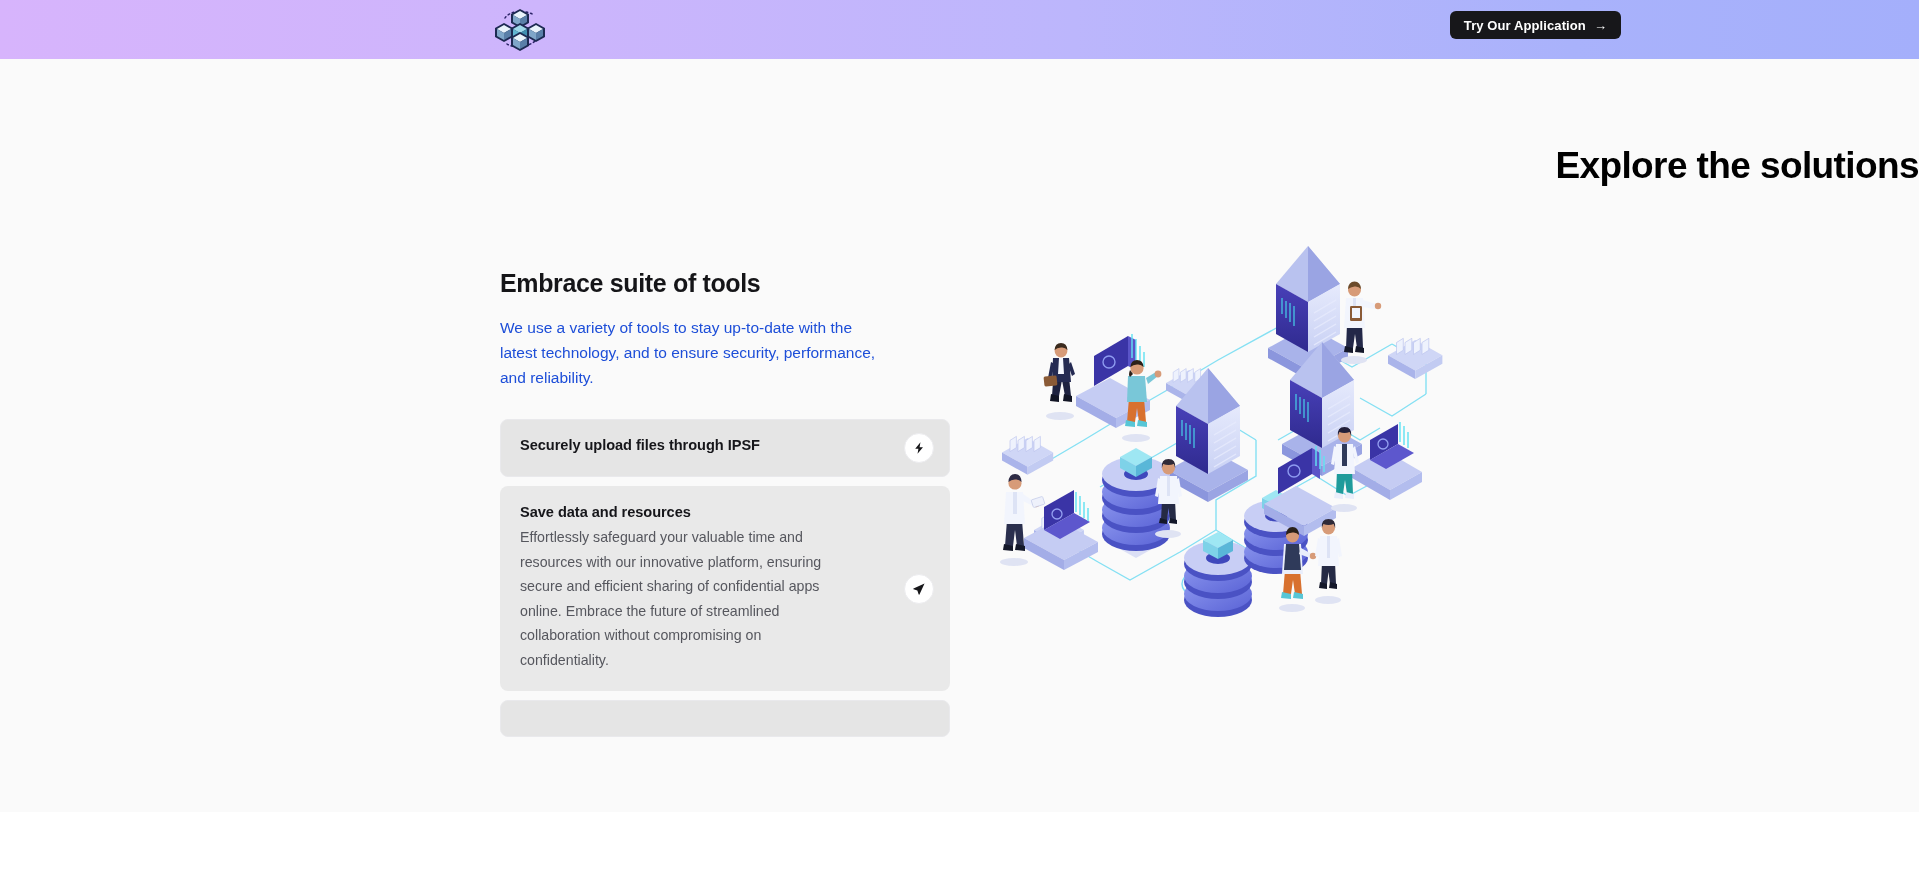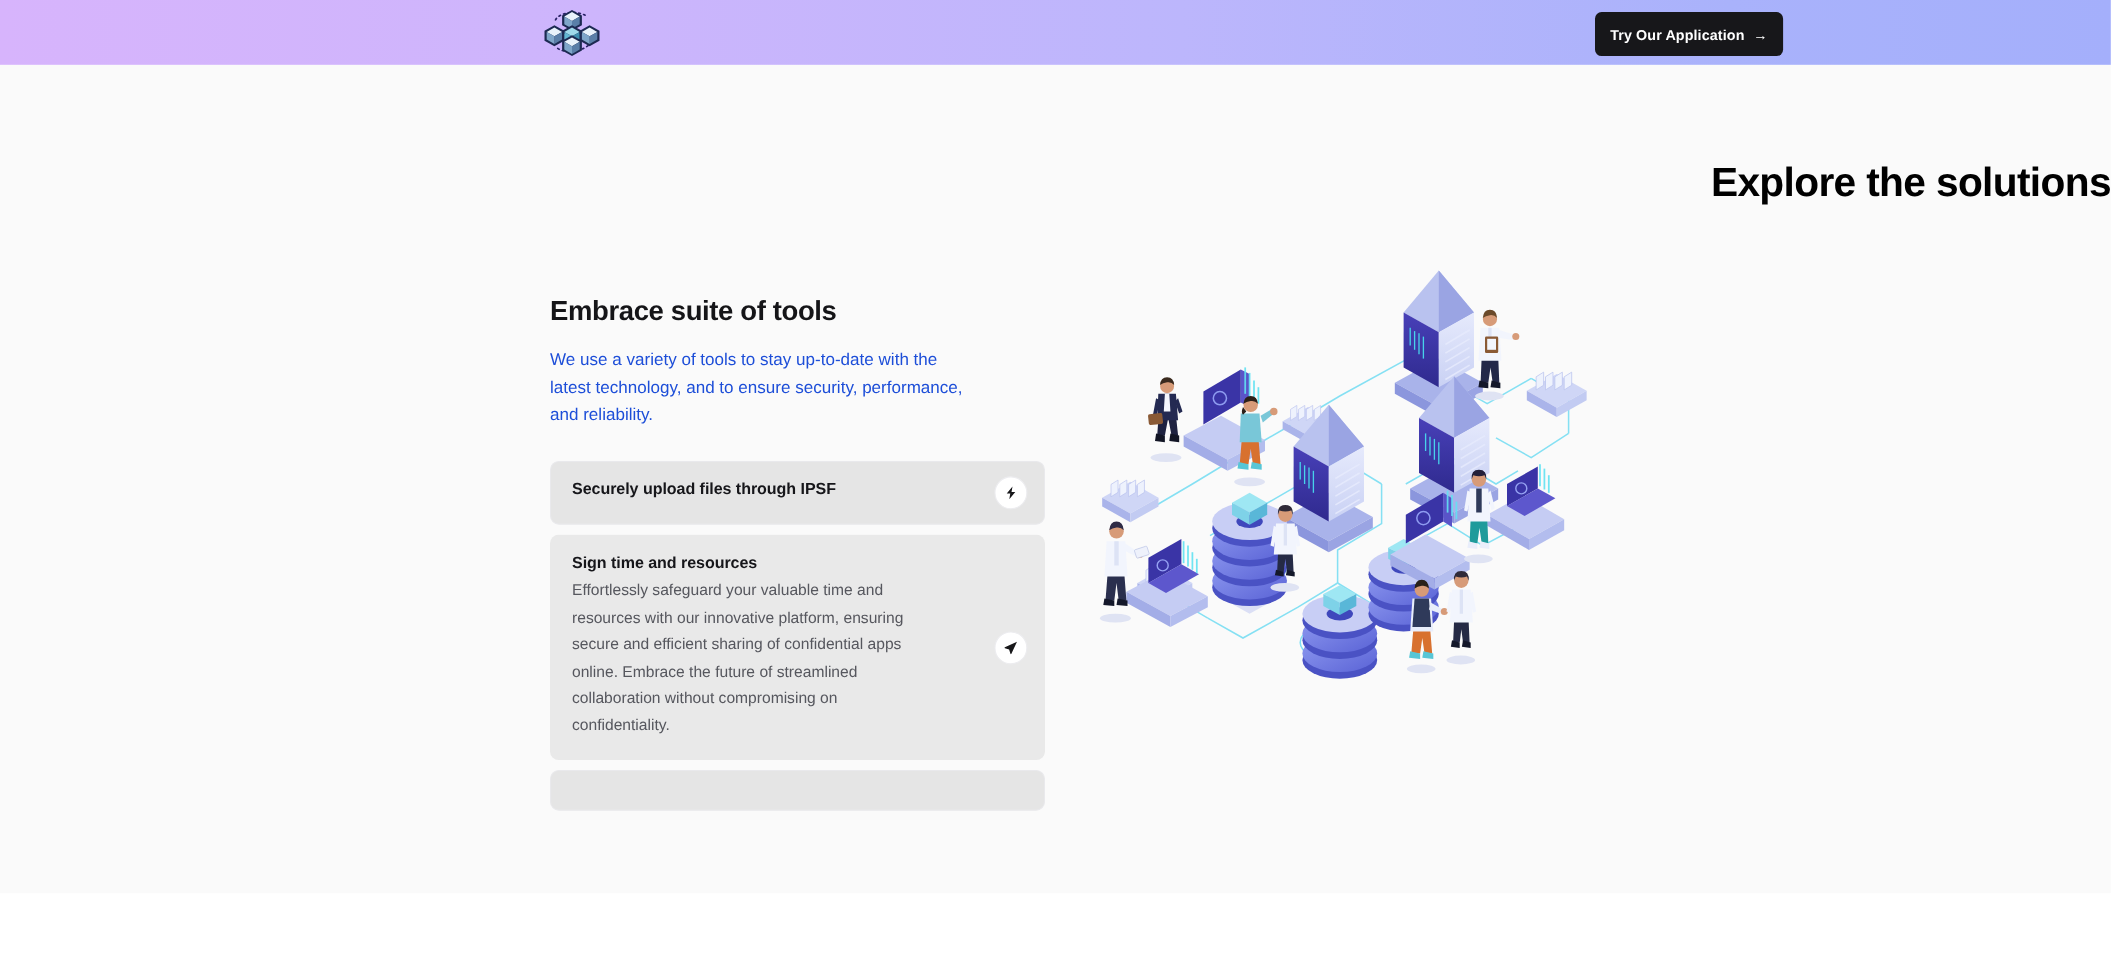--- a/index.html
+++ b/index.html
@@ -42,21 +42,21 @@
     text-decoration: none;
     letter-spacing: 0.1px;
     white-space: nowrap;
     cursor: pointer;
   }
 
   .cta-button {
     position: absolute;
     right: 298px;
     top: 11px;
-    height: 40px;
+    height: 28px;
     background: #17171a;
     color: #ffffff;
     border: none;
     border-radius: 6px;
     padding: 0 14px;
     font-family: "Liberation Sans", sans-serif;
     font-size: 13px;
     font-weight: bold;
     letter-spacing: 0.1px;
     display: inline-flex;
@@ -250,21 +250,21 @@
       <div class="feature-card">
         <div class="card-title">Securely upload files through IPSF</div>
         <div class="card-icon">
           <svg width="14" height="14" viewBox="0 0 24 24" fill="#17171a">
             <path d="M14.5 2 L5.5 13.2 H11 L9.5 22 L18.8 10.6 H13 L14.5 2 Z"></path>
           </svg>
         </div>
       </div>
 
       <div class="feature-card active">
-        <div class="card-title">Sign time and resources</div>
+        <div class="card-title">Save data and resources</div>
         <div class="card-body">Effortlessly safeguard your valuable time and resources with our innovative platform, ensuring secure and efficient sharing of confidential apps online. Embrace the future of streamlined collaboration without compromising on confidentiality.</div>
         <div class="card-icon">
           <svg width="14" height="14" viewBox="0 0 24 24" fill="#17171a">
             <path d="M21.5 2.5 L2.6 11.1 C1.9 11.4 2 12.4 2.7 12.6 L9.2 14.6 L11.3 21.2 C11.5 21.9 12.5 22 12.8 21.3 L21.5 2.5 Z"></path>
           </svg>
         </div>
       </div>
 
       <div class="feature-card">
         

